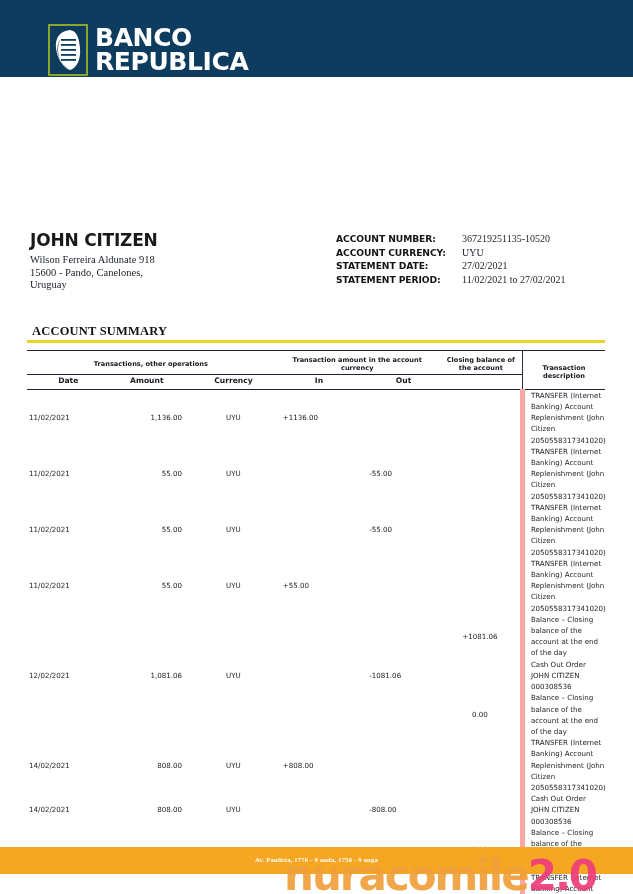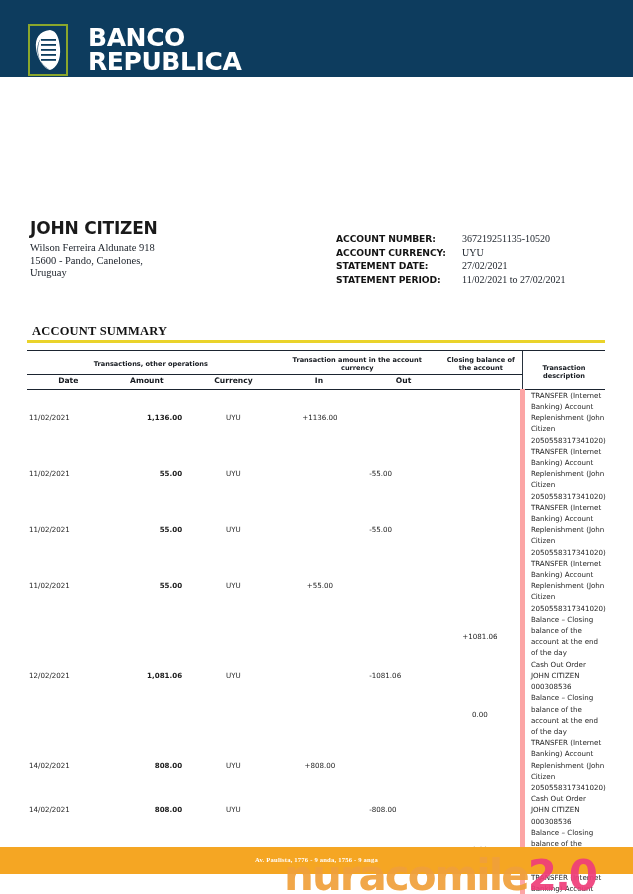--- a/index.html
+++ b/index.html
@@ -17,24 +17,24 @@
   .header-bar {
     position: absolute;
     top: 0; left: 0;
     width: 633px;
     height: 77px;
     background: #0d3c5e;
   }
   .logo-block {
     position: absolute;
     top: 24px;
-    left: 28px;
+    left: 48px;
     display: flex;
     align-items: center;
-    gap: 20px;
+    gap: 7px;
   }
   .logo-mark {
     width: 40px;
     height: 52px;
     border: 2px solid #8aa62c;
     background: #0d3c5e;
     position: relative;
     flex: none;
   }
   .logo-mark svg { display: block; }
@@ -43,21 +43,21 @@
     font-family: "DejaVu Sans", sans-serif;
     font-weight: bold;
     font-size: 25px;
     line-height: 24px;
     letter-spacing: -0.4px;
   }
 
   
   .customer {
     position: absolute;
-    top: 218px;
+    top: 230px;
     left: 30px;
     width: 290px;
   }
   .customer-name {
     font-family: "DejaVu Sans", sans-serif;
     font-weight: bold;
     font-size: 17px;
     letter-spacing: -0.2px;
     color: #1a1a1a;
     margin-bottom: 4px;
@@ -166,23 +166,23 @@
     font-family: "DejaVu Sans", sans-serif;
     font-size: 7.1px;
     color: #1d1d1d;
     padding: 0;
     height: 11.2px;
     line-height: 11.2px;
     vertical-align: middle;
     white-space: nowrap;
   }
   .c-date  { width: 58px; text-align: left;  padding-left: 2px !important; }
-  .c-amt   { width: 52px; text-align: right; padding-right: 10px !important; font-weight: bold; }
+  .c-amt   { width: 52px; text-align: right; padding-right: 10px !important; }
   .c-cur   { width: 48px; text-align: center; }
-  .c-in    { width: 58px; text-align: center; padding-left: 8px !important; }
+  .c-in    { width: 58px; text-align: left; padding-left: 8px !important; }
   .c-out   { width: 62px; text-align: left; padding-left: 12px !important; }
   .c-bal   { width: 62px; text-align: center; }
   .c-desc  {
     text-align: left;
     border-left: 5px solid #fca5a5;
     padding-left: 6px !important;
     font-size: 7.1px;
     line-height: 9.4px;
     white-space: normal !important;
   }

